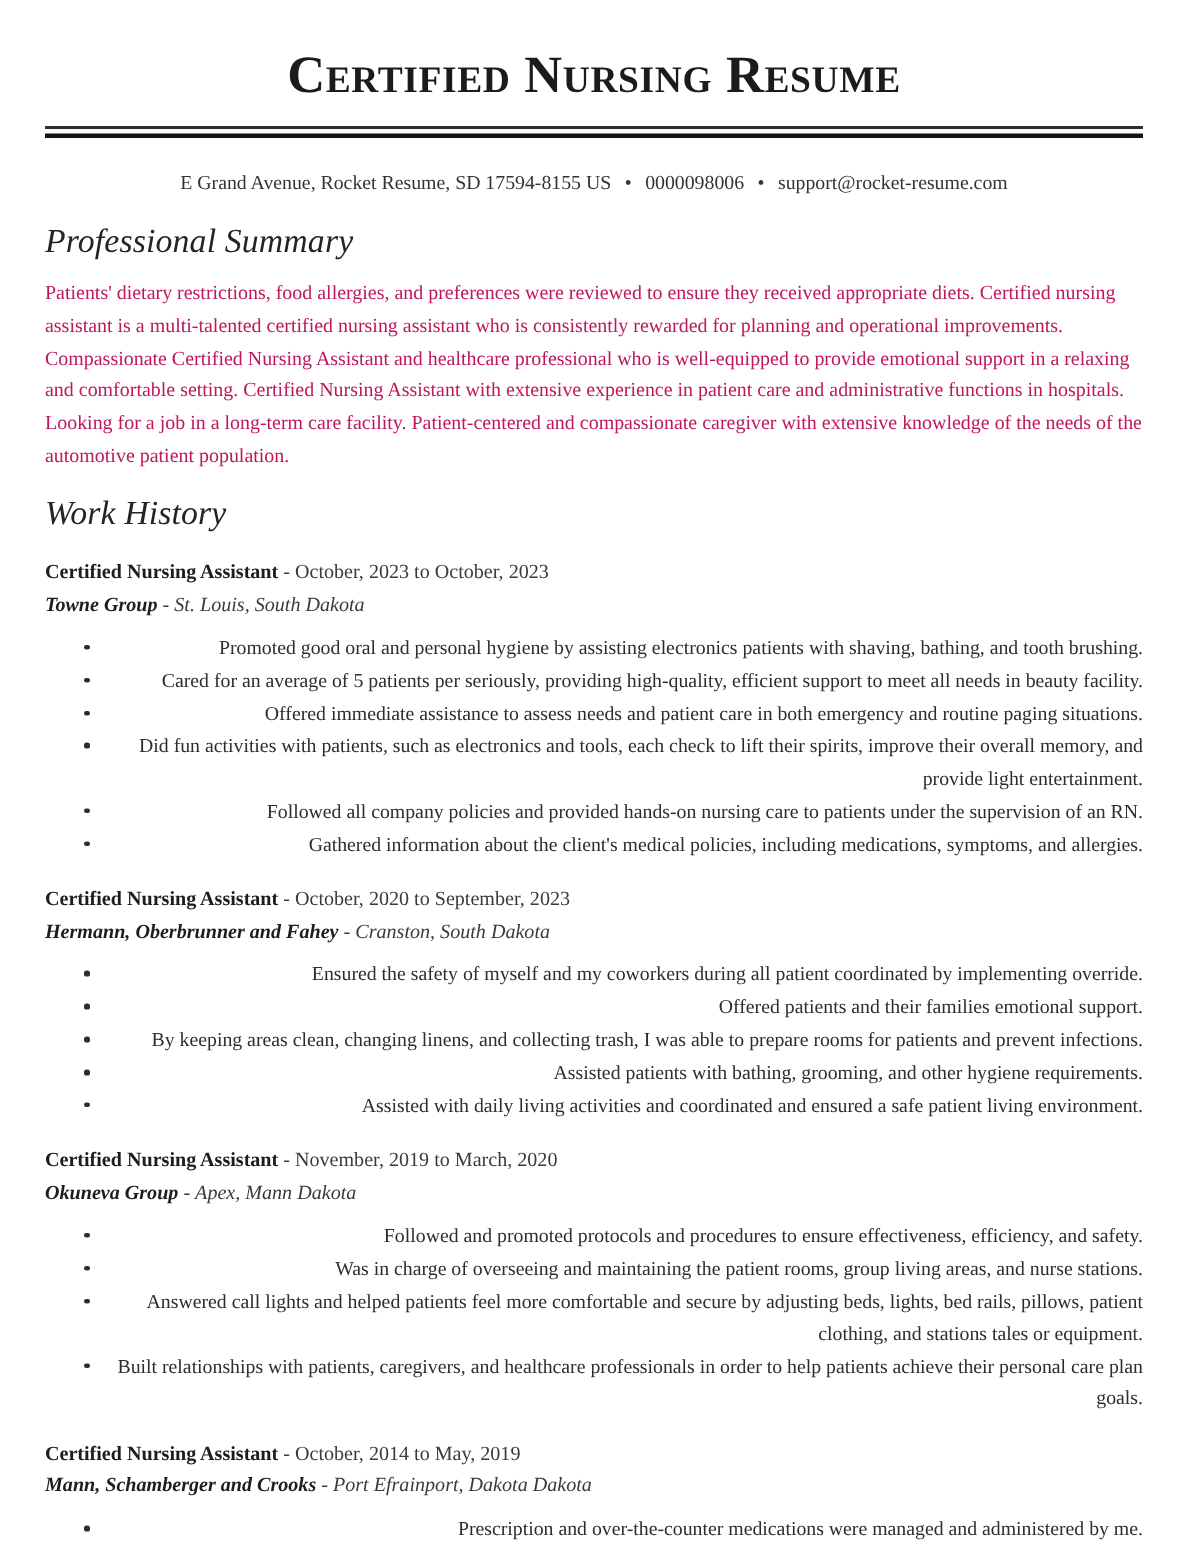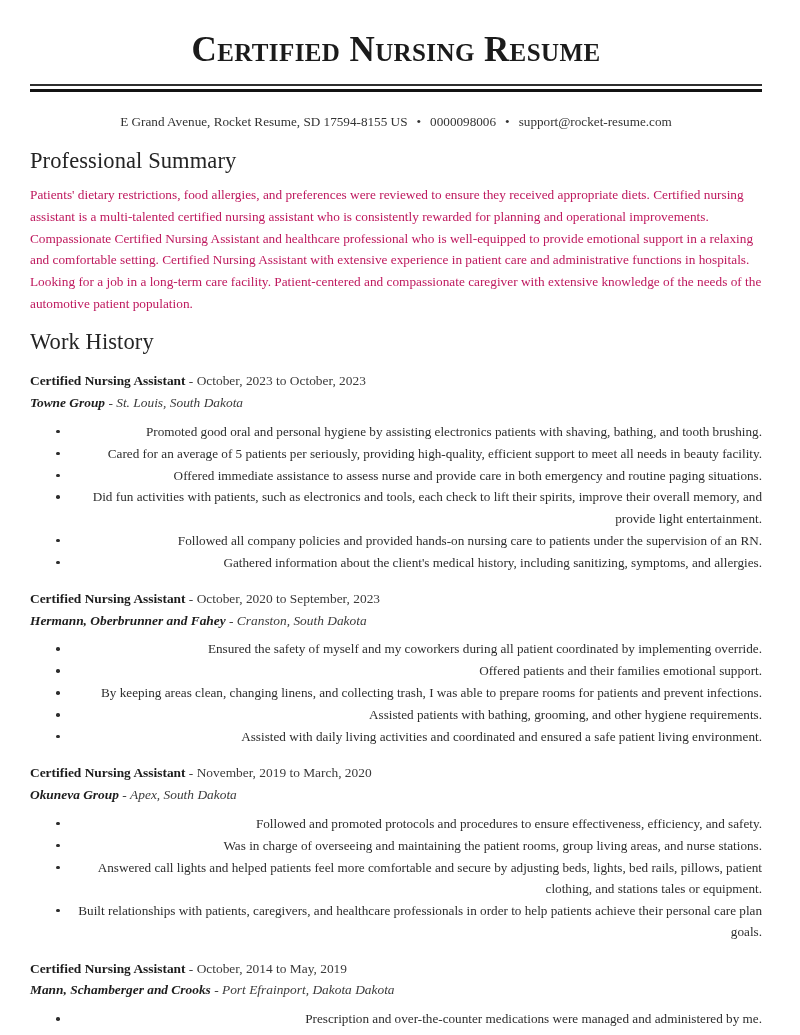--- a/index.html
+++ b/index.html
@@ -76,20 +76,21 @@
     margin-top: 16px;
   }
   .section-title {
     font-family: "Liberation Serif", "DejaVu Serif", serif;
     font-weight: 400;
     font-size: 22.5px;
     color: #242424;
     line-height: 1.2;
     margin: 0 0 10px 0;
     letter-spacing: 0.1px;
+    font-style: italic;
   }
   .summary-text {
     font-size: 13.3px;
     line-height: 1.63;
     color: #be185d;
     text-align: left;
     margin: 0;
   }
 
   
@@ -185,40 +186,40 @@
 
   <div class="section sec-workhistory">
     <h2 class="section-title">Work History</h2>
     <div id="jobs-container">
         <div class="job">
           <div class="job-line1"><span class="job-title">Certified Nursing Assistant</span><span class="dash"> - </span><span class="job-dates">October, 2023 to October, 2023</span></div>
           <div class="job-line2"><span class="job-company">Towne Group</span><span class="dash"> - </span><span class="job-location">St. Louis, South Dakota</span></div>
           <ul class="bullets">
             <li>Promoted good oral and personal hygiene by assisting electronics patients with shaving, bathing, and tooth brushing.</li>
             <li>Cared for an average of 5 patients per seriously, providing high-quality, efficient support to meet all needs in beauty facility.</li>
-            <li>Offered immediate assistance to assess nurse and provide care in both emergency and routine paging situations.</li>
+            <li>Offered immediate assistance to assess needs and patient care in both emergency and routine paging situations.</li>
             <li>Did fun activities with patients, such as electronics and tools, each check to lift their spirits, improve their overall memory, and provide light entertainment.</li>
             <li>Followed all company policies and provided hands-on nursing care to patients under the supervision of an RN.</li>
-            <li>Gathered information about the client's medical history, including sanitizing, symptoms, and allergies.</li>
+            <li>Gathered information about the client's medical policies, including medications, symptoms, and allergies.</li>
           </ul>
         </div>
         <div class="job">
           <div class="job-line1"><span class="job-title">Certified Nursing Assistant</span><span class="dash"> - </span><span class="job-dates">October, 2020 to September, 2023</span></div>
           <div class="job-line2"><span class="job-company">Hermann, Oberbrunner and Fahey</span><span class="dash"> - </span><span class="job-location">Cranston, South Dakota</span></div>
           <ul class="bullets">
             <li>Ensured the safety of myself and my coworkers during all patient coordinated by implementing override.</li>
             <li>Offered patients and their families emotional support.</li>
             <li>By keeping areas clean, changing linens, and collecting trash, I was able to prepare rooms for patients and prevent infections.</li>
             <li>Assisted patients with bathing, grooming, and other hygiene requirements.</li>
             <li>Assisted with daily living activities and coordinated and ensured a safe patient living environment.</li>
           </ul>
         </div>
         <div class="job">
           <div class="job-line1"><span class="job-title">Certified Nursing Assistant</span><span class="dash"> - </span><span class="job-dates">November, 2019 to March, 2020</span></div>
-          <div class="job-line2"><span class="job-company">Okuneva Group</span><span class="dash"> - </span><span class="job-location">Apex, South Dakota</span></div>
+          <div class="job-line2"><span class="job-company">Okuneva Group</span><span class="dash"> - </span><span class="job-location">Apex, Mann Dakota</span></div>
           <ul class="bullets">
             <li>Followed and promoted protocols and procedures to ensure effectiveness, efficiency, and safety.</li>
             <li>Was in charge of overseeing and maintaining the patient rooms, group living areas, and nurse stations.</li>
             <li>Answered call lights and helped patients feel more comfortable and secure by adjusting beds, lights, bed rails, pillows, patient clothing, and stations tales or equipment.</li>
             <li>Built relationships with patients, caregivers, and healthcare professionals in order to help patients achieve their personal care plan goals.</li>
           </ul>
         </div>
         <div class="job">
           <div class="job-line1"><span class="job-title">Certified Nursing Assistant</span><span class="dash"> - </span><span class="job-dates">October, 2014 to May, 2019</span></div>
           <div class="job-line2"><span class="job-company">Mann, Schamberger and Crooks</span><span class="dash"> - </span><span class="job-location">Port Efrainport, Dakota Dakota</span></div>

